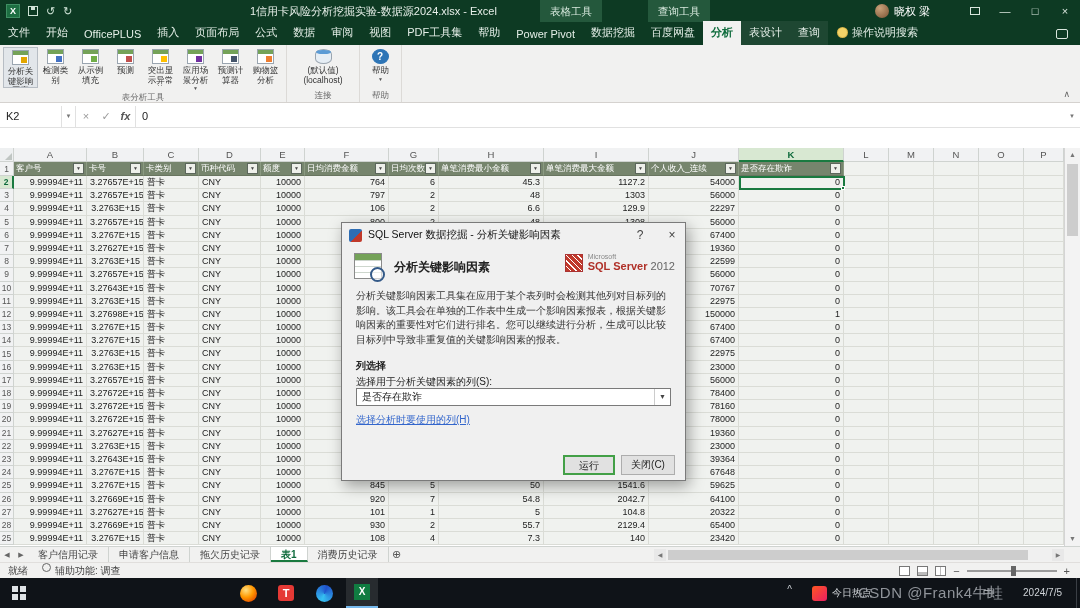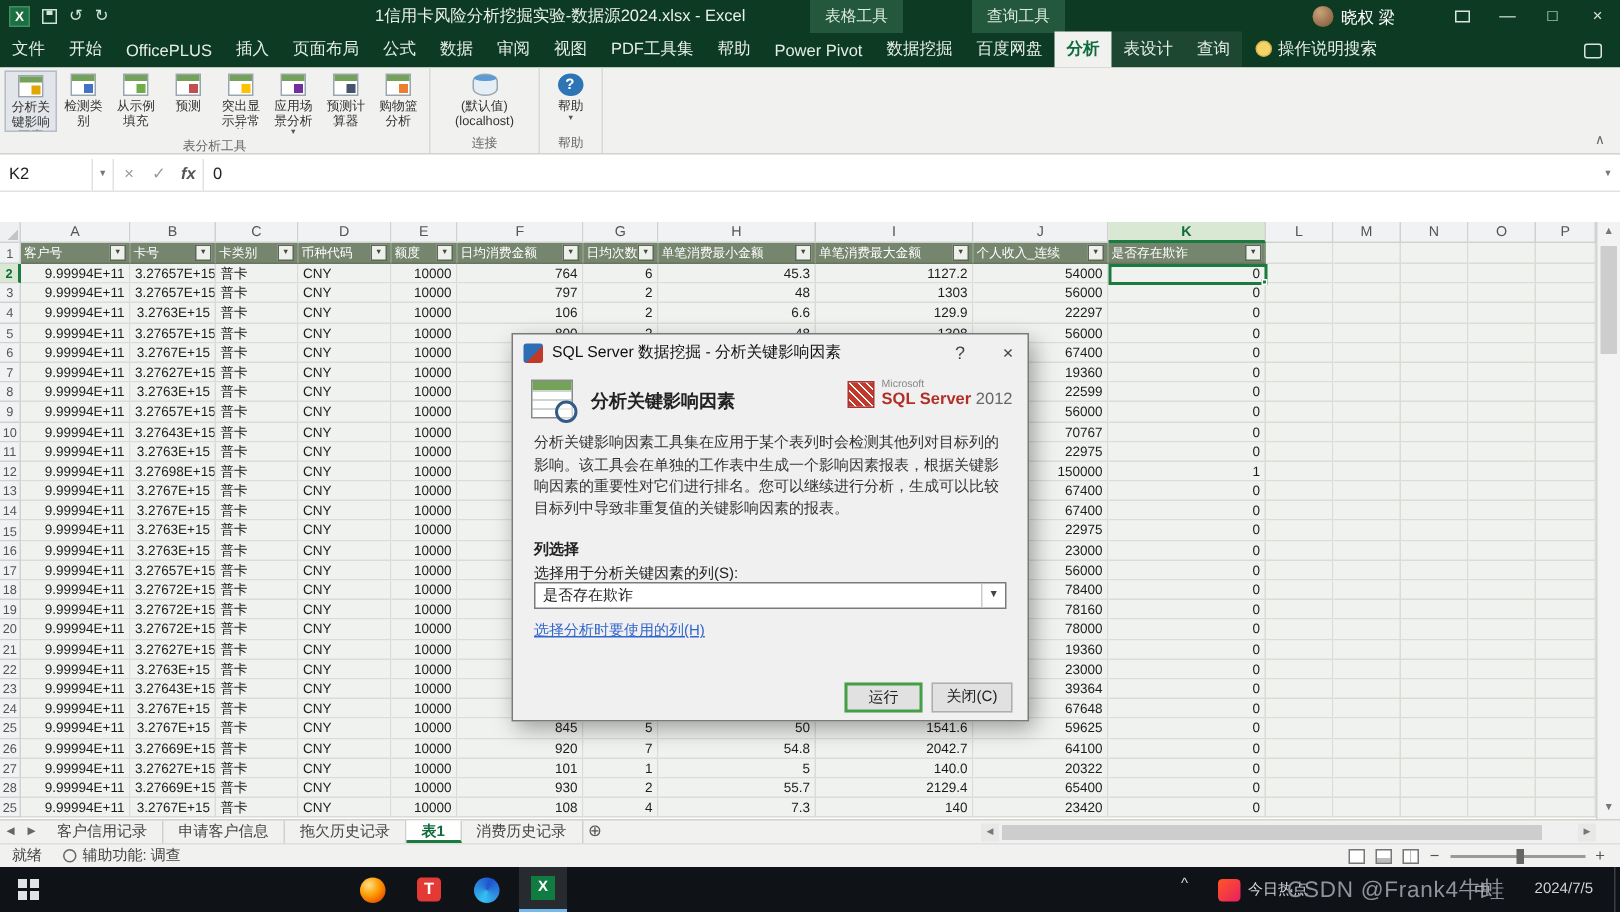--- a/index.html
+++ b/index.html
@@ -115,21 +115,21 @@
   .addsheet { width:16px; text-align:center; line-height:15px; color:#555; font-size:11px; }
   .hscroll { position:absolute; left:654px; top:2px; width:410px; height:12px; display:flex; }
   .harrow { width:12px; background:#e8e8e8; color:#777; font-size:6px; line-height:12px; text-align:center; }
   .htrack { flex:1; background:#f0f0f0; position:relative; }
   .hthumb { position:absolute; left:2px; top:1px; height:10px; width:360px; background:#cdcdcd; }
 
   
   .statusbar { position:absolute; top:562px; left:0; width:1080px; height:16px; background:#f1f1f0;
     border-top:1px solid #e0dedc; font-size:10px; color:#444; }
   .st-left { position:absolute; left:8px; top:0; line-height:15px; display:flex; gap:14px; align-items:center; }
-  .acc { display:flex; gap:4px; align-items:center; }
+  .acc { display:flex; gap:4px; align-items:flex-start; }
   .acc-ic { width:9px; height:9px; border:1px solid #666; border-radius:50%; }
   .st-right { position:absolute; right:10px; top:0; height:16px; display:flex; align-items:center; gap:7px; }
   .vico { width:11px; height:10px; border:1px solid #777; background:#fff; }
   .vico.mid { background:linear-gradient(#fff 60%, #bbb 60%); }
   .vico.brk { background:linear-gradient(90deg,#fff 45%,#bbb 45%,#bbb 55%,#fff 55%); }
   .zoomtrack { width:90px; height:2px; background:#9a9a9a; position:relative; }
   .zoomthumb { position:absolute; left:44px; top:-4px; width:5px; height:10px; background:#666; }
   .zsign { font-size:11px; color:#555; }
 
   
@@ -870,21 +870,21 @@
         <div class="grow">
           <div class="gut" style="width: 14px;">27</div>
           <div class="cell r" style="width: 73px;">9.99994E+11</div>
           <div class="cell r" style="width: 57px;">3.27627E+15</div>
           <div class="cell l" style="width: 55px;">普卡</div>
           <div class="cell l" style="width: 62px;">CNY</div>
           <div class="cell r" style="width: 44px;">10000</div>
           <div class="cell r" style="width: 84px;">101</div>
           <div class="cell r" style="width: 50px;">1</div>
           <div class="cell r" style="width: 105px;">5</div>
-          <div class="cell r" style="width: 105px;">140.0</div>
+          <div class="cell r" style="width: 105px;">104.8</div>
           <div class="cell r" style="width: 90px;">20322</div>
           <div class="cell r" style="width: 105px;">0</div>
           <div class="cell l" style="width: 45px;"></div>
           <div class="cell l" style="width: 45px;"></div>
           <div class="cell l" style="width: 45px;"></div>
           <div class="cell l" style="width: 45px;"></div>
           <div class="cell l" style="width: 40px;"></div>
         </div>
         <div class="grow">
           <div class="gut" style="width: 14px;">28</div>

